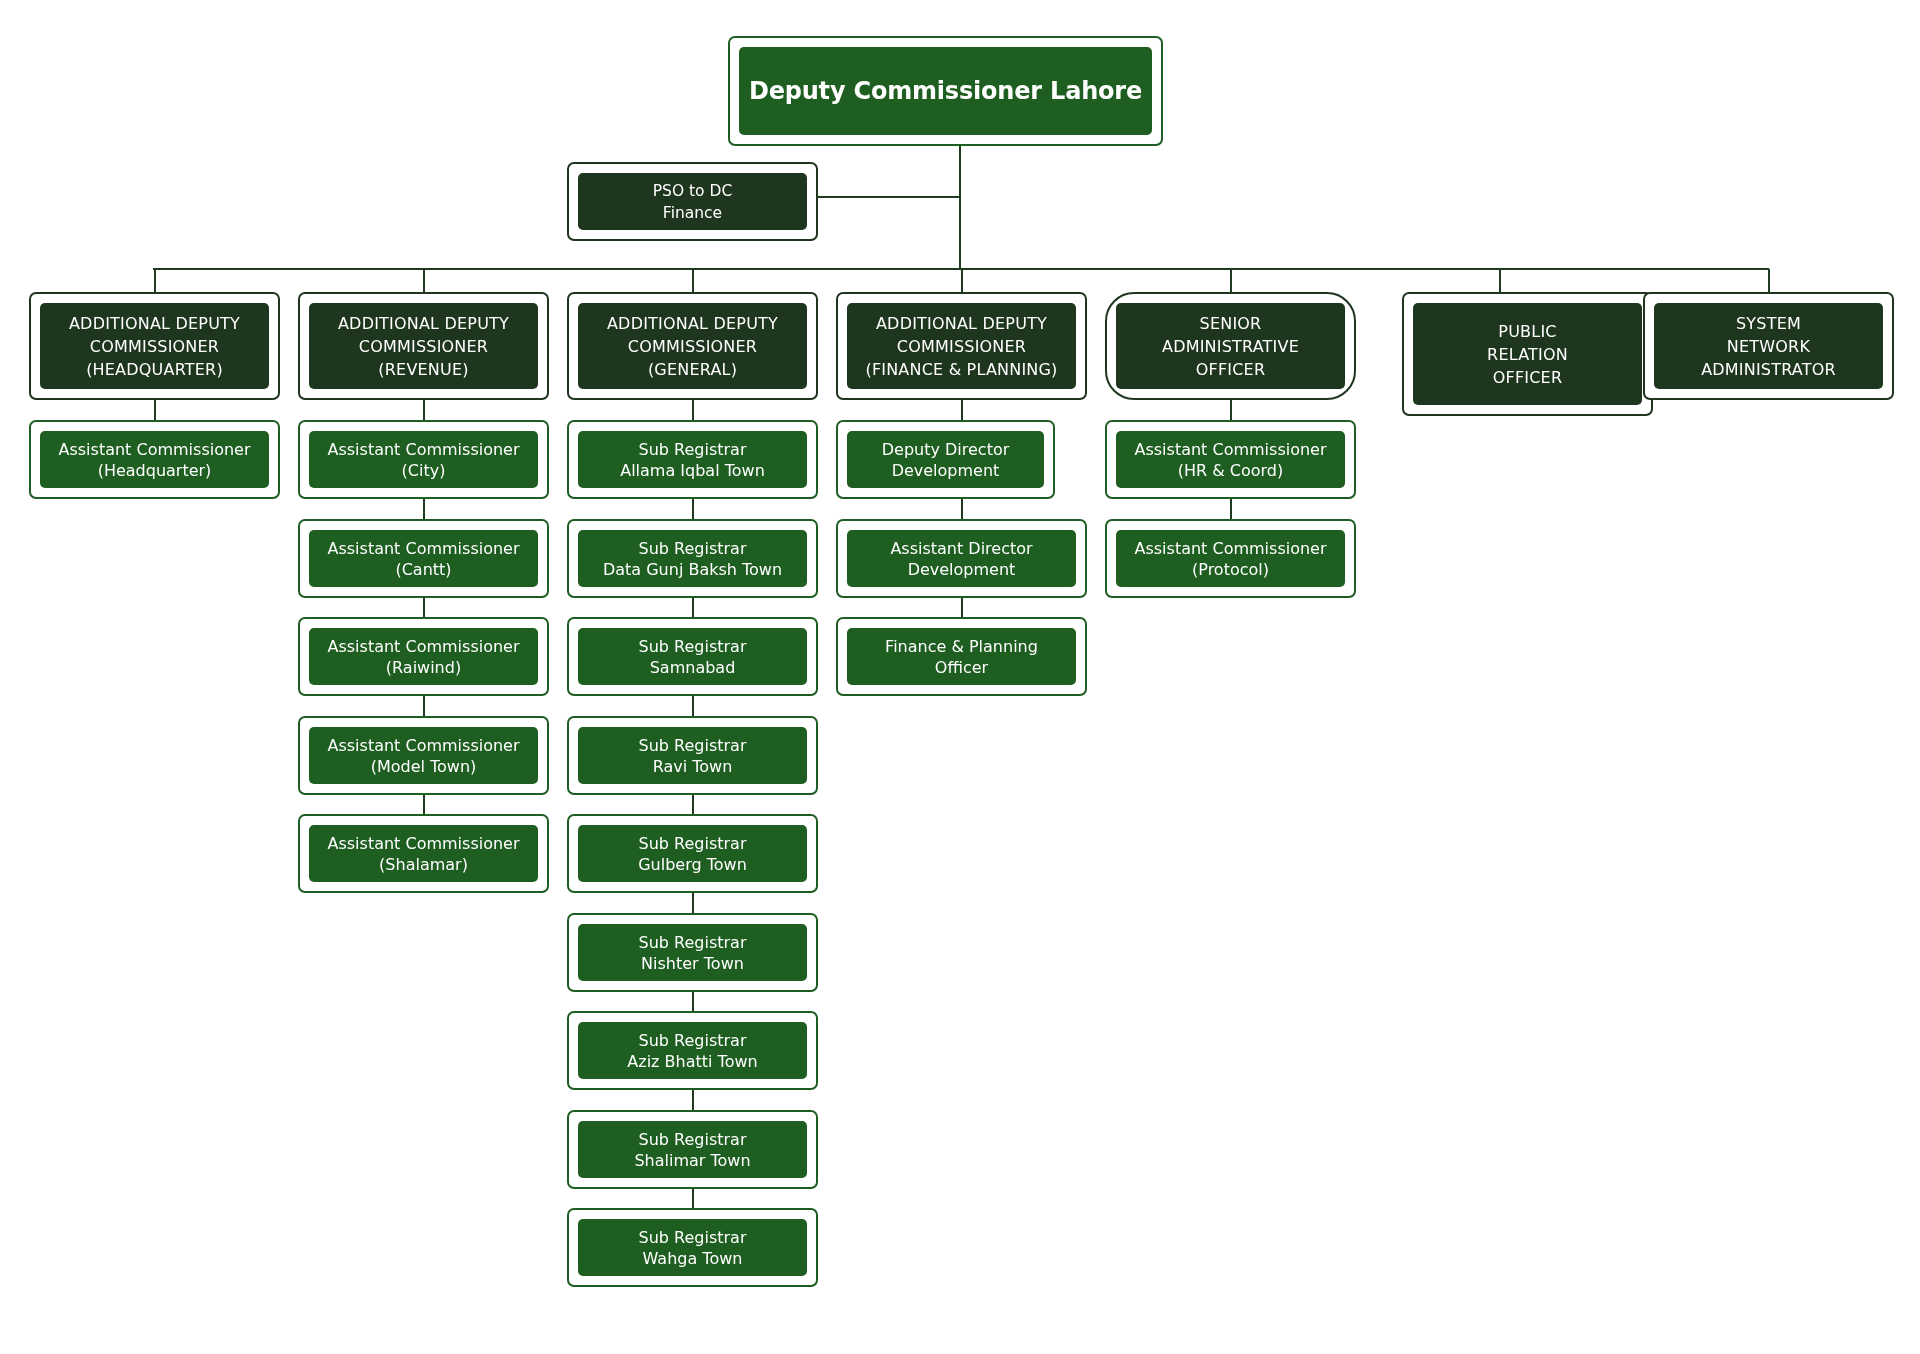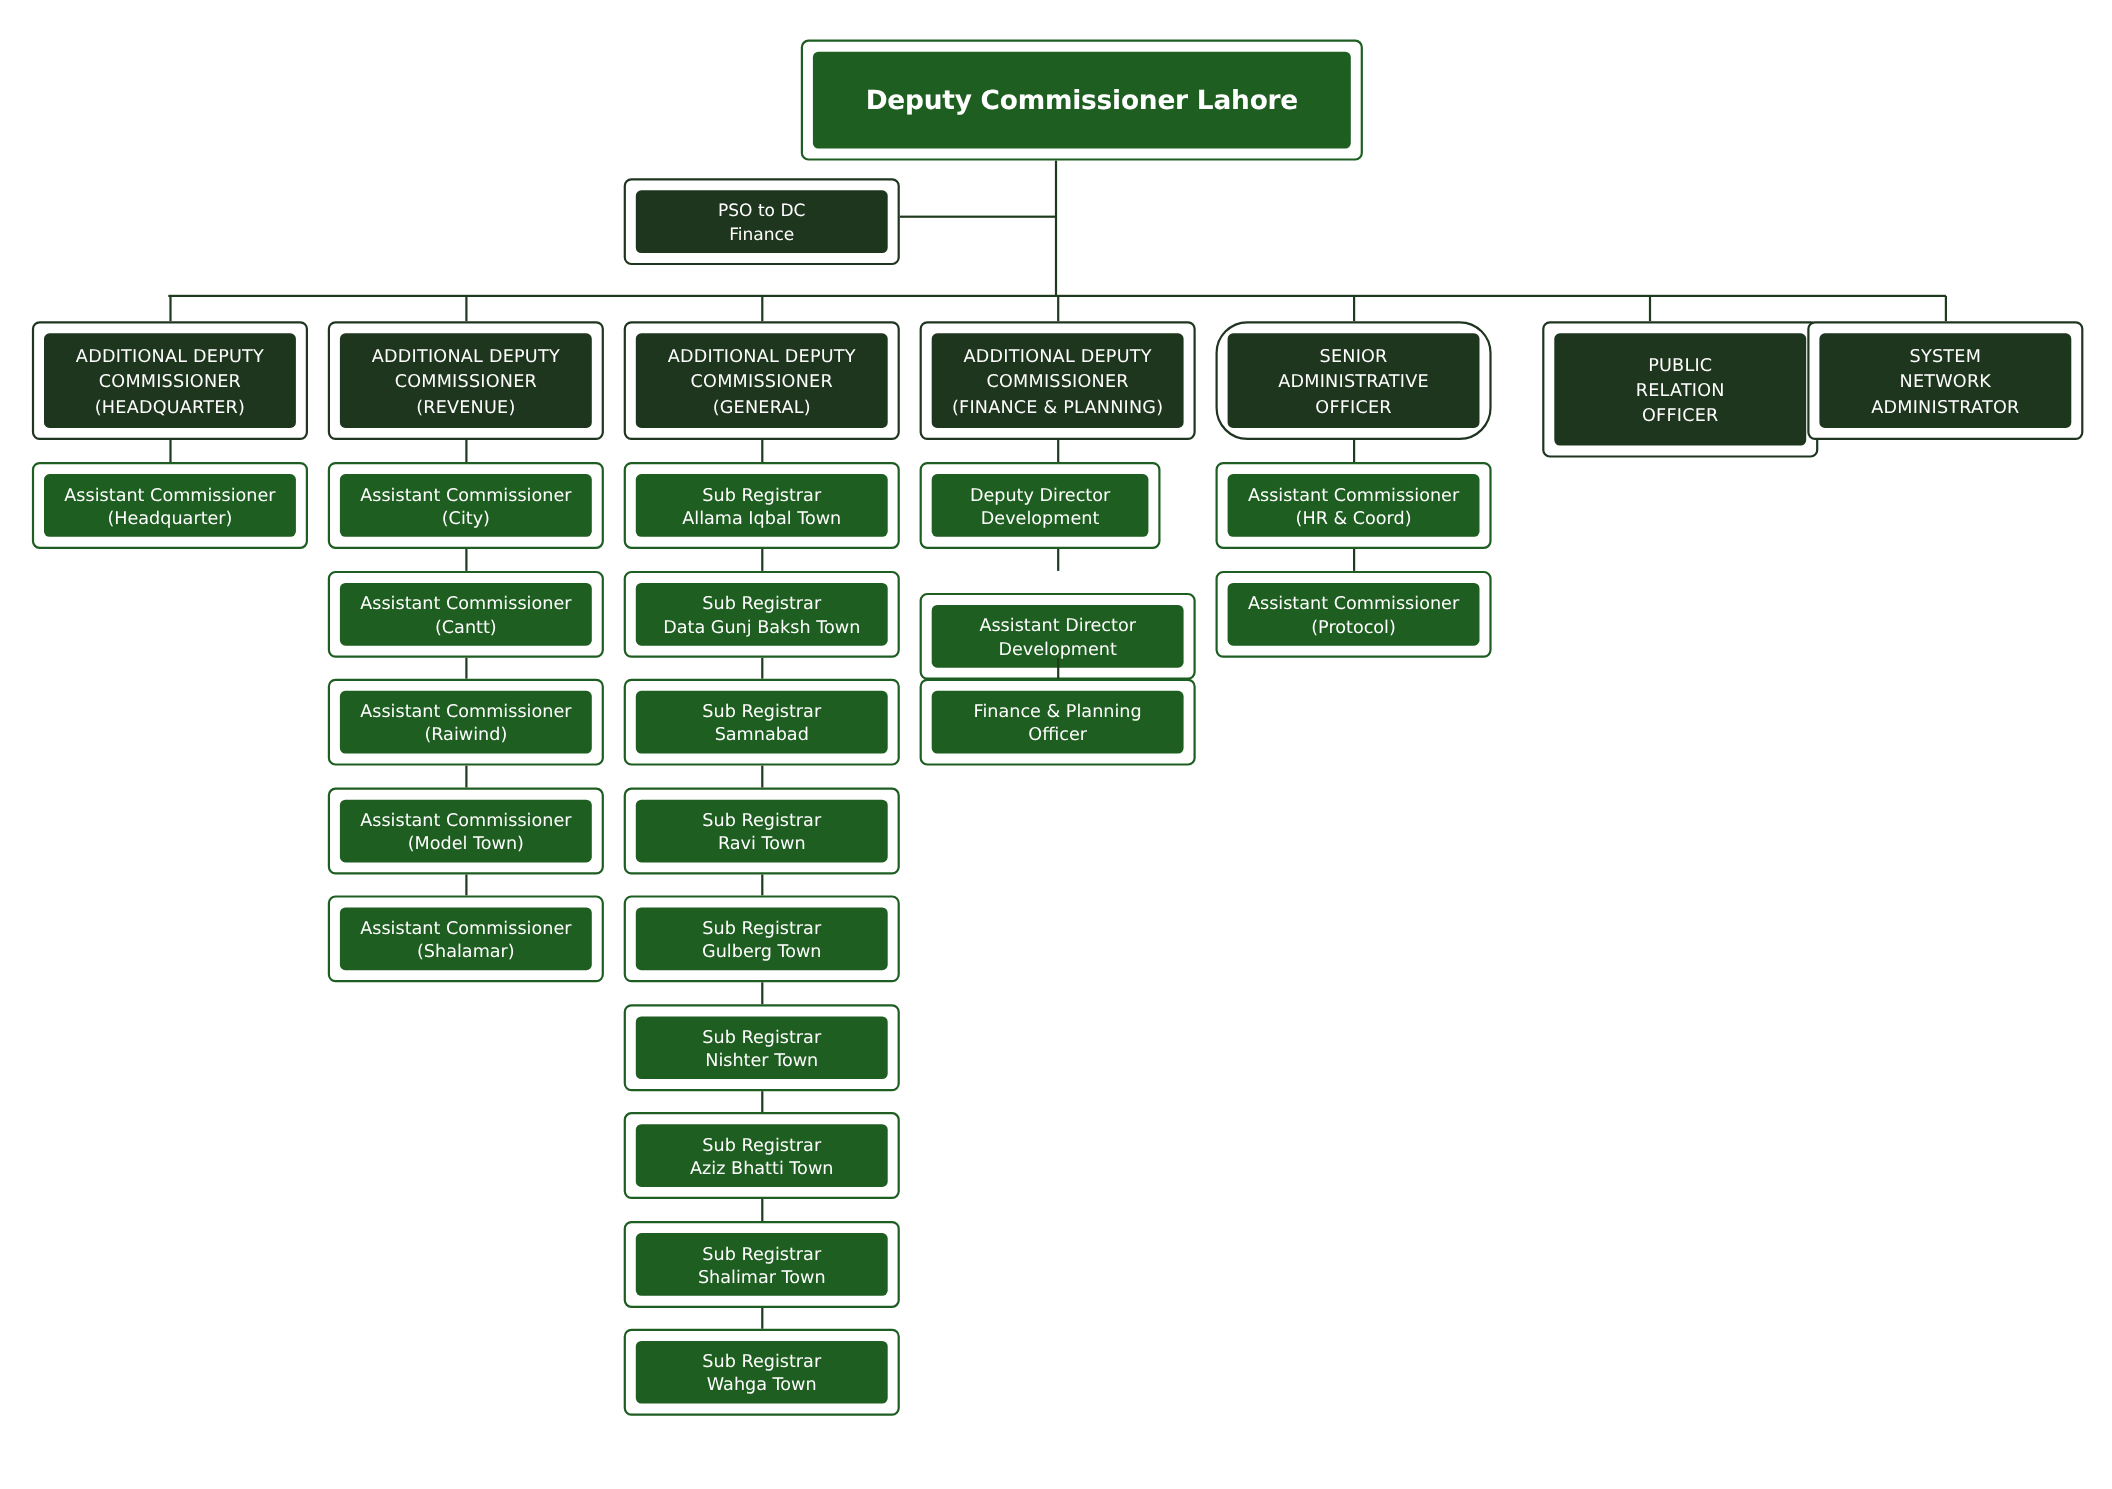--- a/index.html
+++ b/index.html
@@ -22,21 +22,21 @@
 </style>
 </head>
 <body>
 
 <div id="org-chart">
 
   <div class="line" style="left:959px; top:146px; width:2px; height:124px;"></div>
   <div class="line" style="left:818px; top:196px; width:142px; height:2px;"></div>
   <div class="line" style="left:153px; top:268px; width:1616px; height:2px;"></div>
 
-  <div class="box title-box" style="left:728px; top:36px; width:511px; height:110px;">
+  <div class="box title-box" style="left:728px; top:36px; width:435px; height:110px;">
     <div class="inner">Deputy Commissioner Lahore</div>
   </div>
 
   <div class="box dark pso" style="left:567px; top:162px; width:251px; height:79px;">
     <div class="inner">PSO to DC
 Finance</div>
   </div>
 
   <div id="departments">
       <div class="line" style="left: 154px; top: 269px; width: 2px; height: 23px;"></div>
@@ -137,21 +137,21 @@
         <div class="inner">ADDITIONAL DEPUTY
 COMMISSIONER
 (FINANCE &amp; PLANNING)</div>
       </div>
       <div class="line" style="left: 961px; top: 400px; width: 2px; height: 20px;"></div>
       <div class="box green sub" style="left: 836px; top: 420px; width: 219px; height: 79px;">
         <div class="inner">Deputy Director
 Development</div>
       </div>
       <div class="line" style="left: 961px; top: 499px; width: 2px; height: 20px;"></div>
-      <div class="box green sub" style="left: 836px; top: 519px; width: 251px; height: 79px; margin-top: 20px;">
+      <div class="box green sub" style="left: 836px; top: 519px; width: 251px; height: 79px;">
         <div class="inner">Assistant Director
 Development</div>
       </div>
       <div class="line" style="left: 961px; top: 598px; width: 2px; height: 19px;"></div>
       <div class="box green sub" style="left: 836px; top: 617px; width: 251px; height: 79px;">
         <div class="inner">Finance &amp; Planning
 Officer</div>
       </div>
       <div class="line" style="left: 1230px; top: 269px; width: 2px; height: 23px;"></div>
       <div class="box dark hdr" style="left: 1105px; top: 292px; width: 251px; height: 108px; border-radius: 29px;">

